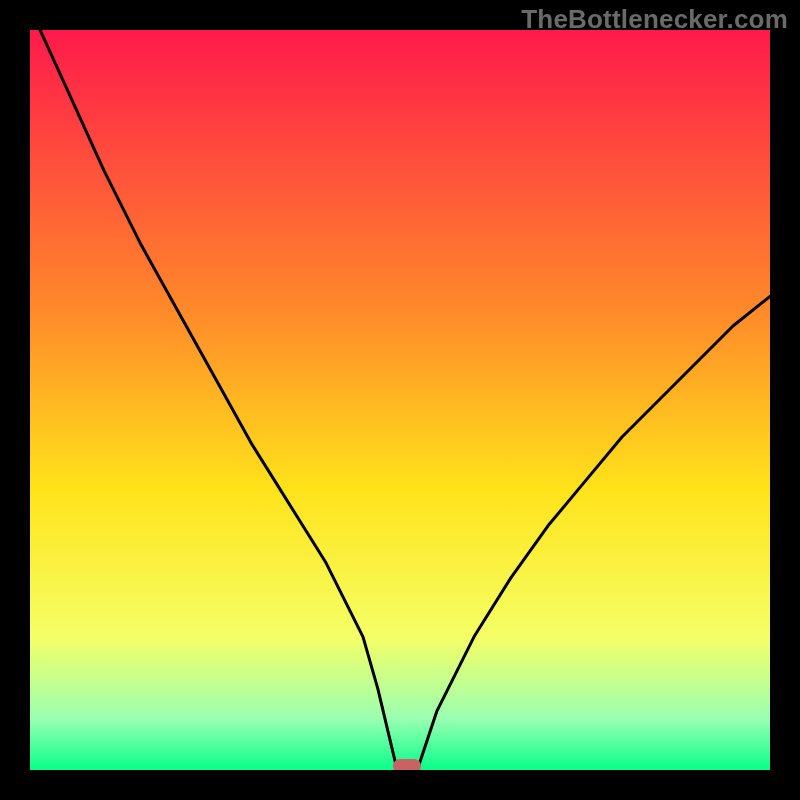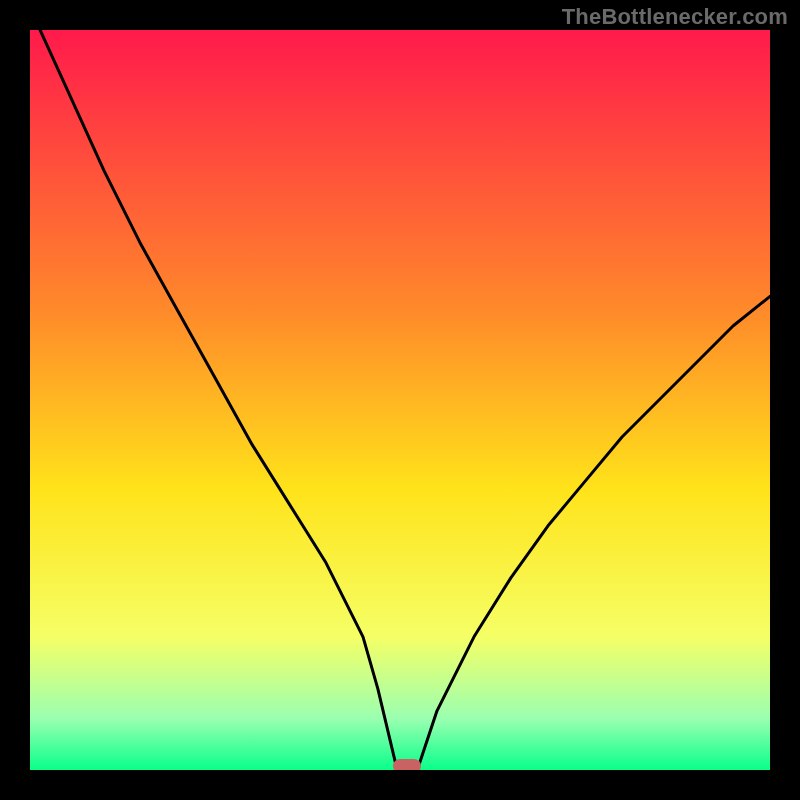--- a/index.html
+++ b/index.html
@@ -38,21 +38,21 @@
     left: 0;
     top: 0;
     width: 100%;
     height: 100%;
   }
   .credit {
     position: absolute;
     top: 4px;
     right: 12px;
     font-family: Arial, Helvetica, sans-serif;
-    font-size: 22px;
+    font-size: 26px;
     font-weight: 600;
     color: #6a6a6a;
     letter-spacing: 0.2px;
   }
   .marker {
     position: absolute;
     width: 28px;
     height: 14px;
     border-radius: 7px;
     background: #c96262;

